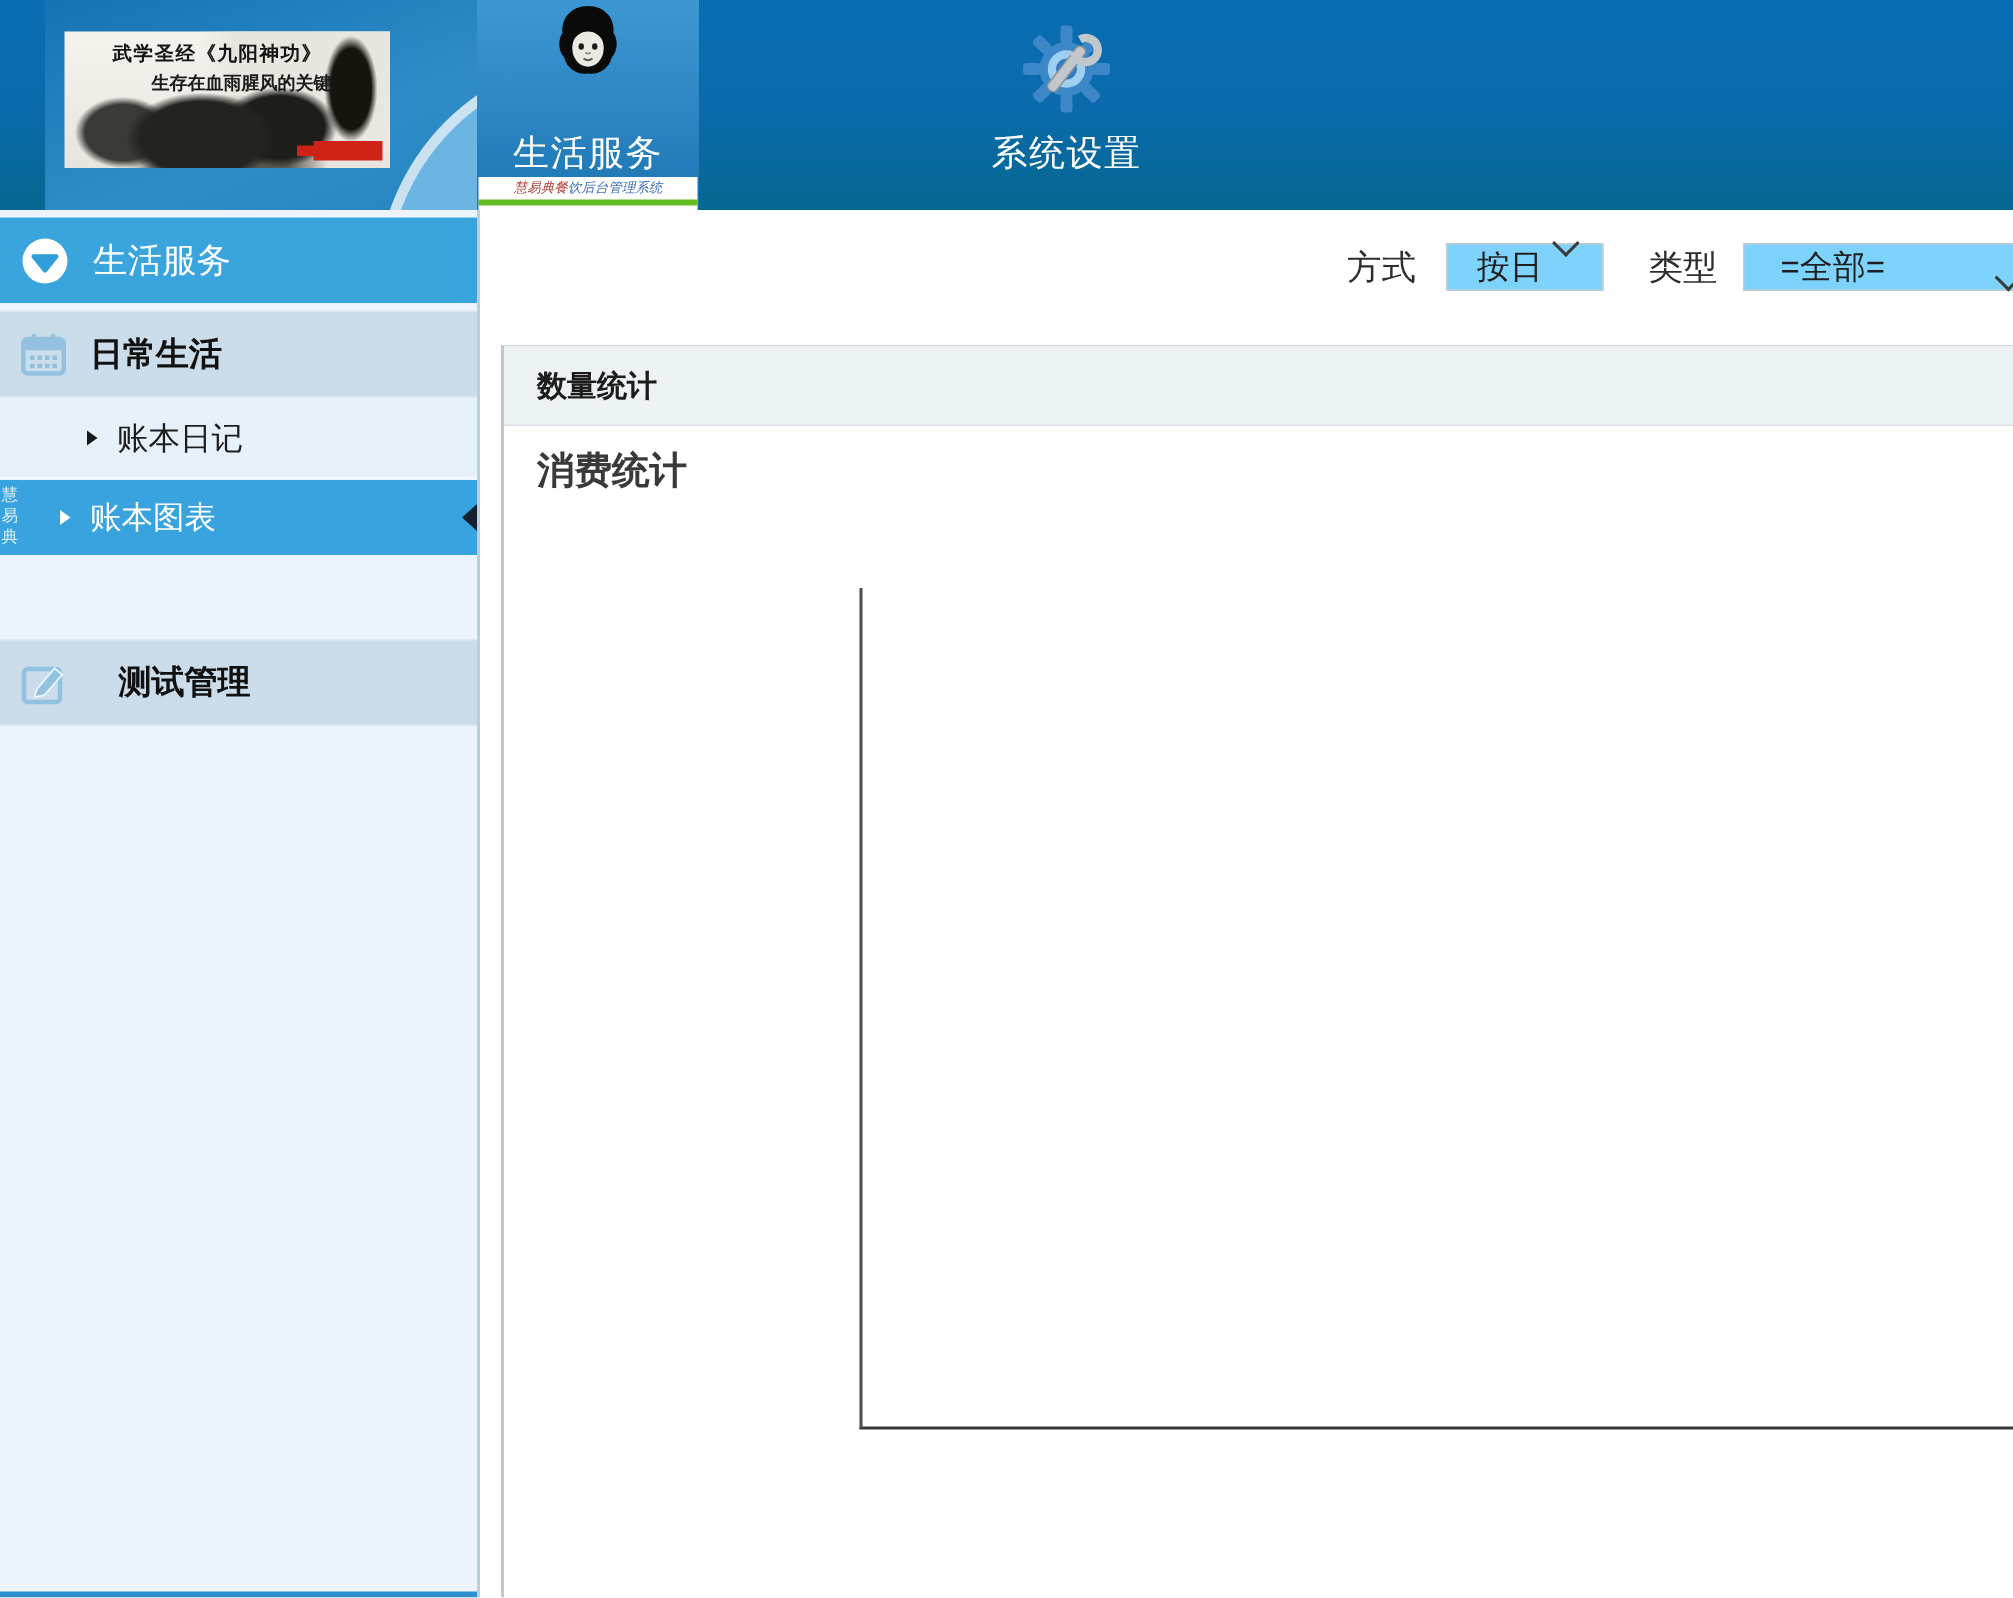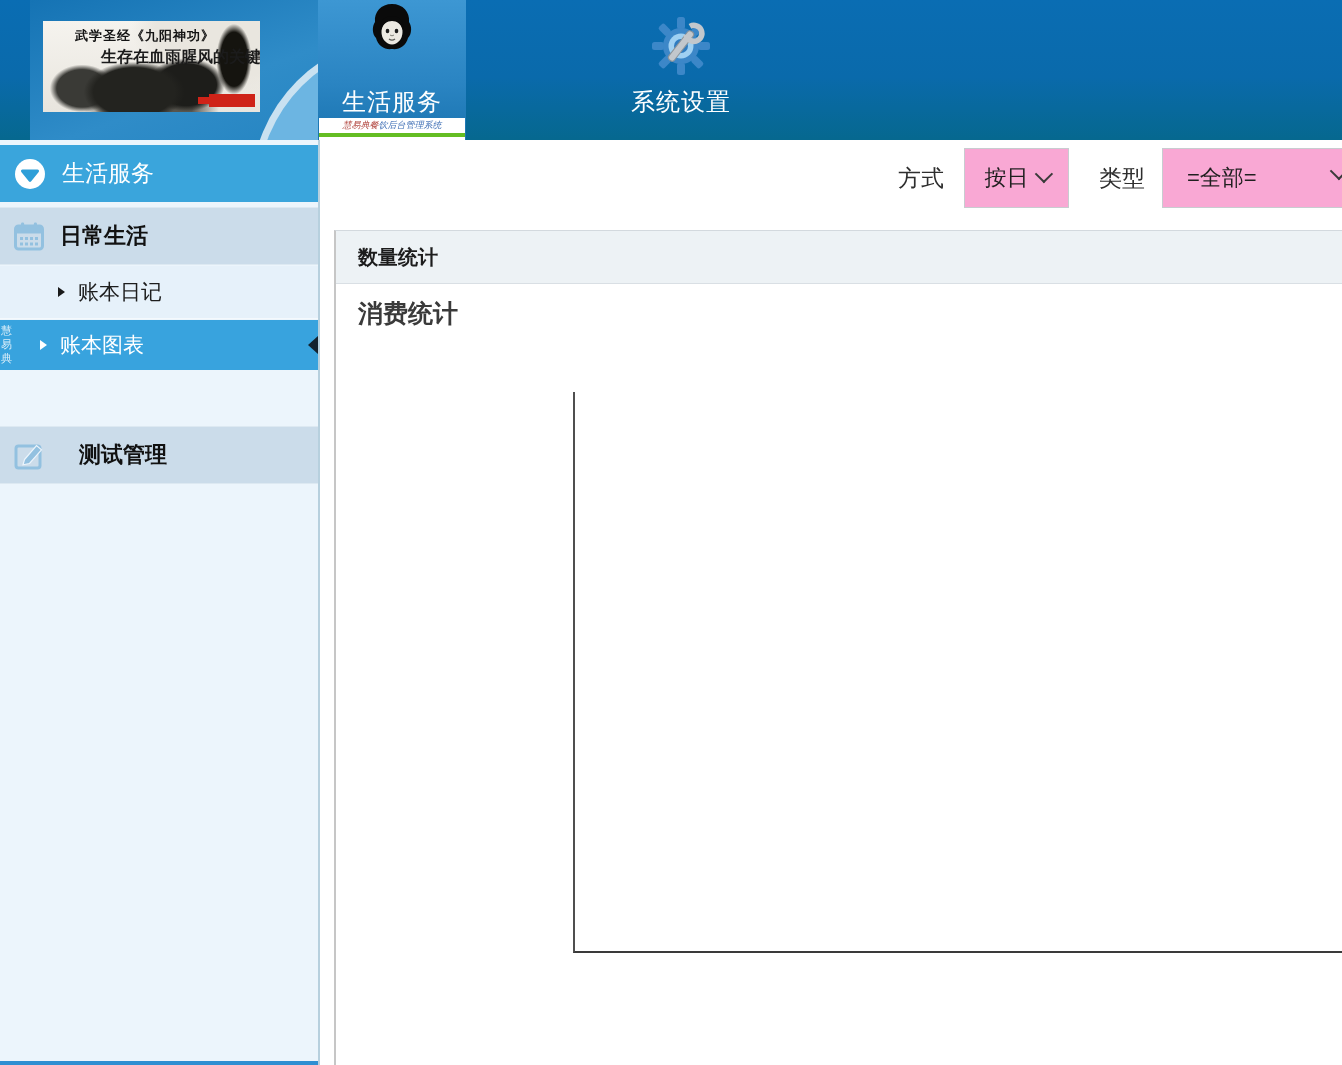--- a/index.html
+++ b/index.html
@@ -19,30 +19,30 @@
     background:
       radial-gradient(ellipse 70px 42px at 42% 78%, #23231f 0 58%, rgba(35,35,31,0) 72%),
       radial-gradient(ellipse 46px 34px at 18% 74%, #3a3a36 0 55%, rgba(58,58,54,0) 70%),
       radial-gradient(ellipse 55px 38px at 66% 70%, #1d1d1a 0 55%, rgba(29,29,26,0) 70%),
       radial-gradient(ellipse 26px 52px at 88% 42%, #15140f 0 52%, rgba(21,20,15,0) 68%),
       radial-gradient(ellipse 90px 60px at 50% 95%, #57554e 0 45%, rgba(87,85,78,0) 75%),
       radial-gradient(ellipse 120px 80px at 85% 10%, #e9e6df 0 60%, rgba(233,230,223,0) 80%),
       linear-gradient(180deg,#f5f3ee 0%,#e8e5de 100%);}
   .banner-line1{position:absolute;left:32px;top:6px;font-size:13px;font-weight:bold;color:#141414;
     font-family:"Liberation Serif","DejaVu Serif",serif;letter-spacing:1px;white-space:nowrap;}
-  .banner-line2{position:absolute;left:58px;top:26px;font-size:16px;font-weight:bold;color:#1b1b1b;
+  .banner-line2{position:absolute;left:58px;top:26px;font-size:12px;font-weight:bold;color:#1b1b1b;
     font-family:"Liberation Serif","DejaVu Serif",serif;white-space:nowrap;}
   .banner-stamp{position:absolute;right:5px;bottom:5px;width:46px;height:13px;background:#cf2318;
     box-shadow:-14px 0 0 -3px #cf2318;}
   
   .nav-tab{position:absolute;top:0;height:140px;color:#fff;text-align:center;cursor:pointer;}
   .nav-tab .tab-label{position:absolute;left:0;right:0;top:86px;font-size:24px;letter-spacing:1px;color:#fff;}
   .tab-active{left:318px;width:148px;background:linear-gradient(180deg,#3d97d3 0%,#2a84c2 60%,#1a74b0 100%);}
   .tab-books{left:470px;width:134px;}
-  .tab-gear{left:613px;width:136px;}
+  .tab-gear{left:643px;width:136px;}
   .tab-icon{position:absolute;left:50%;transform:translateX(-50%);}
   .monkey-icon{top:3px;}
   .books-icon{top:24px;}
   .gear-icon{top:16px;}
   .tab-tagline{position:absolute;left:1px;right:1px;top:118px;height:33px;background:#fff;
     font-size:9px;line-height:15px;overflow:hidden;white-space:nowrap;font-style:italic;}
   .tagline-red{color:#b0413a;}
   .tagline-blue{color:#3f6fb5;}
   .tab-underline{position:absolute;left:1px;right:1px;top:133px;height:4px;background:#64bd22;}
   
@@ -68,21 +68,21 @@
     border-right:10px solid #13222e;border-top:9px solid transparent;border-bottom:9px solid transparent;}
   .brand-vertical{position:absolute;left:1px;top:4px;width:13px;font-size:11px;line-height:1.25;
     color:rgba(255,255,255,.82);word-break:break-all;white-space:normal;}
   .side-footer-strip{position:absolute;left:0;bottom:0;width:318px;height:4px;background:#2e8fd2;}
   
   .circle-down-icon{width:32px;height:32px;flex:0 0 auto;}
   .cal-icon,.edit-icon{width:30px;height:29px;flex:0 0 auto;}
   
   .filters{position:absolute;left:898px;top:152px;height:52px;display:flex;align-items:center;white-space:nowrap;}
   .f-label{font-size:23px;color:#2e2e2e;}
-  .f-select{height:60px;border:1px solid #c8ccd0;background:#f9a8d4;display:flex;align-items:center;
+  .f-select{height:32px;border:1px solid #c8ccd0;background:#7dd3fc;display:flex;align-items:flex-start;
     box-sizing:border-box;position:relative;cursor:pointer;color:#1f1f1f;font-size:22px;}
   .sel-method{width:105px;margin-left:20px;justify-content:center;}
   .sel-type{width:225px;margin-left:17px;padding-left:24px;}
   .lbl-type{margin-left:30px;}
   .chev{width:11px;height:11px;border-right:2px solid #3a3a3a;border-bottom:2px solid #3a3a3a;
     transform:rotate(45deg) translateY(-2px);display:inline-block;}
   .sel-method .chev{margin-left:7px;margin-top:-6px;}
   .sel-type .chev{position:absolute;left:168px;top:17px;}
   
   .panel{position:absolute;left:334px;top:230px;width:1020px;height:835px;background:#fff;

